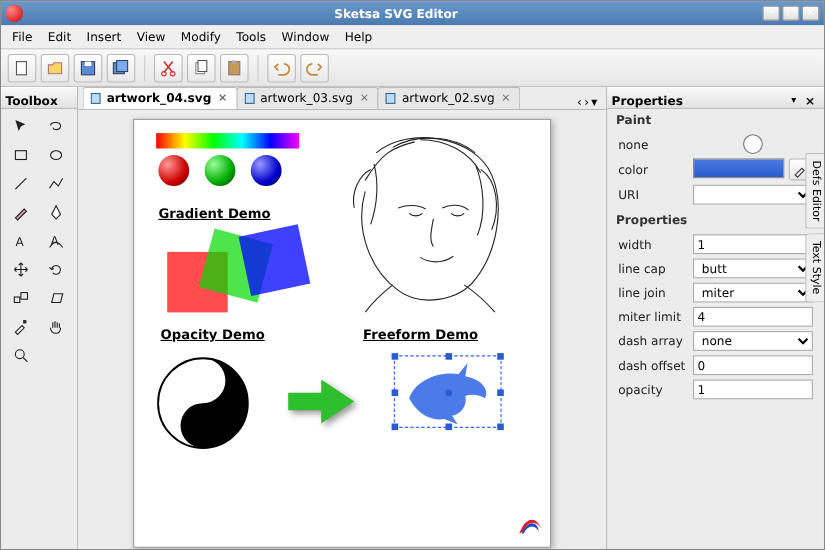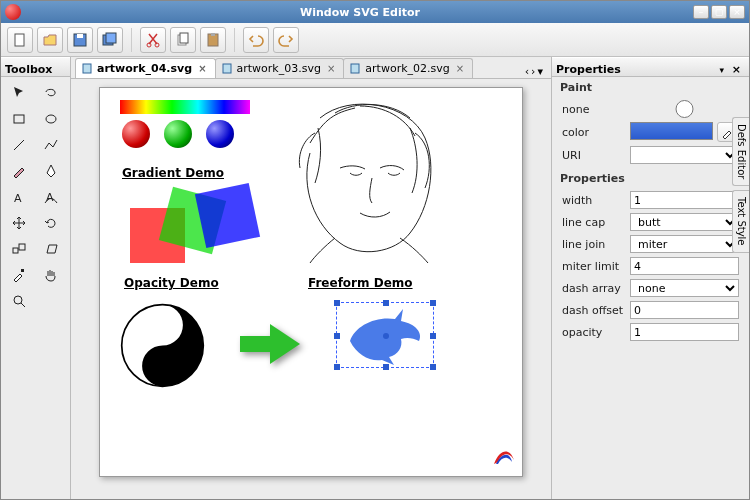--- a/index.html
+++ b/index.html
@@ -23,21 +23,21 @@
 .tool-grid { display: grid; grid-template-columns: 1fr 1fr; gap: 2px; padding: 4px; }
 .tool { width: 28px; height: 24px; border: 1px solid transparent; display: flex; align-items: center; justify-content: center; }
 .center { flex: 1; display: flex; flex-direction: column; background: #ececec; }
 .tabbar { height: 22px; display: flex; align-items: flex-end; padding: 0 4px; gap: 0; border-bottom:1px solid #bbb; }
 .tab { height: 20px; padding: 0 8px 0 6px; background: #e7e7e7; border: 1px solid #bbb; border-bottom: none; display: flex; align-items: center; gap: 4px; margin-right: -1px; border-radius: 3px 3px 0 0; }
 .tab.active { background: #fff; font-weight:bold;text-align:center; }
 .tab .x { font-size: 10px; color: #666; margin-left:2px; }
 .tabbar .spacer { flex:1; }
 .tabbar .navbtns { display:flex; gap:2px; padding-right:4px; }
 .canvas-area { flex: 1; background: #ececec; position:relative; padding:8px; }
-.canvas { width: 424px; height:390px; background: #fff; border:1px solid #999; box-shadow: 2px 2px 6px rgba(0,0,0,0.3); position:relative; margin: 0 auto; overflow:hidden;}
+.canvas { width: 380px; height:390px; background: #fff; border:1px solid #999; box-shadow: 2px 2px 6px rgba(0,0,0,0.3); position:relative; margin: 0 auto; overflow:hidden;}
 .props { width: 198px; background: #ececec; border-left: 1px solid #bbb; display: flex; flex-direction: column; }
 .props-tabs { display:flex; gap:2px; padding:4px; border-bottom:1px solid #ccc;}
 .ptab { flex:1; border:1px solid #aaa; background:linear-gradient(#fff,#e4e4e4); border-radius:3px; text-align:center; padding:2px 0; font-size:10px;}
 .ptab.active { background:linear-gradient(#e8f0fa,#cdddf0); border-color:#6a8; }
 .section-label { padding:4px 8px 2px; font-weight:bold; color:#333; }
 .pform { padding:4px 10px; display:grid; grid-template-columns: 62px 1fr; gap:4px 6px; align-items:center;}
 .pform label { font-size:11px; color:#222; }
 .pform input, .pform select { width:100%; border:1px solid #aaa; background:#fff; height:18px; padding:0 3px; font-size:11px;}
 .color-swatch { height:18px; background: linear-gradient(#4a7be0,#2a5bcf); border:1px solid #888; }
 .radio { width:12px; height:12px; }
@@ -47,28 +47,38 @@
 .selection { position:absolute; border:1px dashed #3a60ff; }
 .handle { position:absolute; width:6px; height:6px; background:#2a5bcf; }
 .rt-dots { display:flex; gap:2px; align-items:center; padding-right:4px;}
 </style>
 </head>
 <body>
 
 <div class="window">
   <div class="titlebar">
     <div class="app-icon"></div>
-    <div class="title-text">Window SVG Editor</div>
+    <div class="title-text">Sketsa SVG Editor</div>
     <div class="win-ctrls">
       <div class="win-btn">–</div>
       <div class="win-btn">▢</div>
       <div class="win-btn">×</div>
     </div>
   </div>
 
+  <div class="menubar">
+    <span>File</span>
+    <span>Edit</span>
+    <span>Insert</span>
+    <span>View</span>
+    <span>Modify</span>
+    <span>Tools</span>
+    <span>Window</span>
+    <span>Help</span>
+  </div>
 
   <div class="toolbar">
     <div class="tbtn">
         <svg viewBox="0 0 16 16">
           <rect x="3" y="2" width="9" height="12" fill="#fff" stroke="#555"></rect>
         </svg>
       </div>
     <div class="tbtn">
         <svg viewBox="0 0 16 16">
           <path d="M2 5h4l1-2h7v10H2z" fill="#f8d46b" stroke="#a77"></path>

